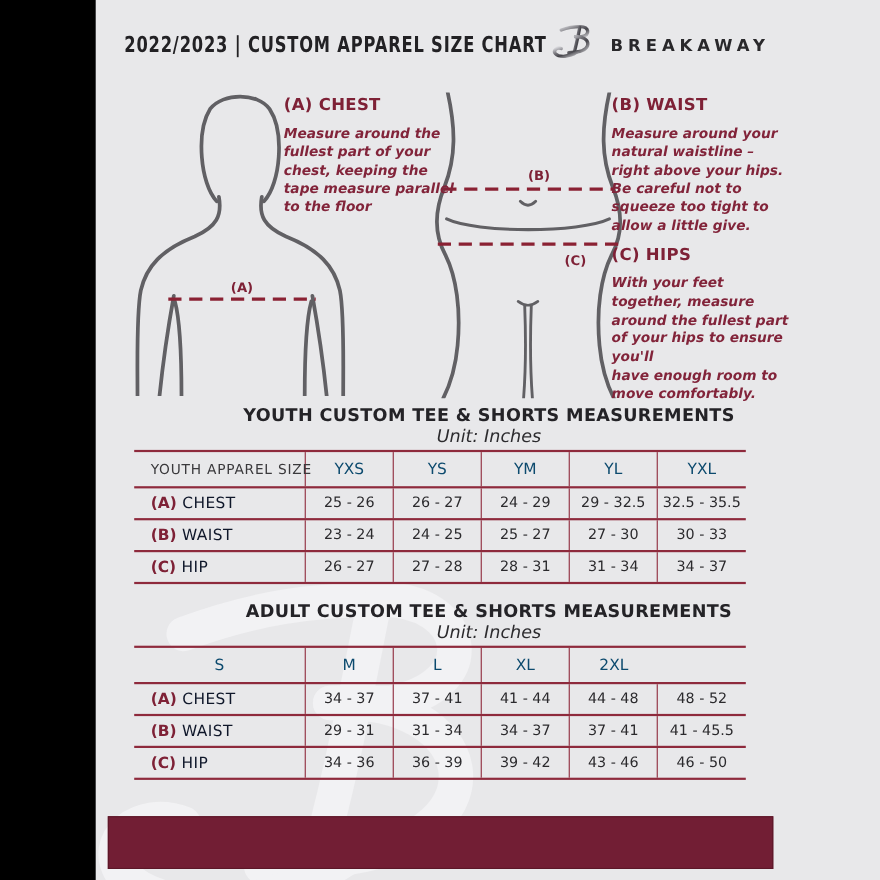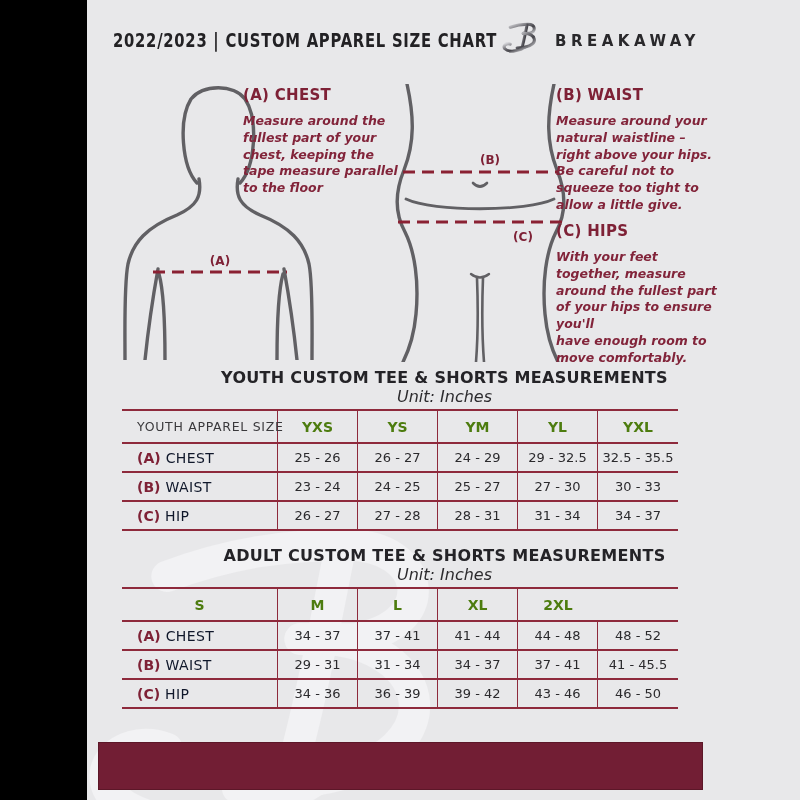--- a/index.html
+++ b/index.html
@@ -14,41 +14,41 @@
     color:#222124;white-space:nowrap;transform:scaleX(0.74);transform-origin:left center;
     letter-spacing:1px;}
   .logo-svg{position:absolute;left:414px;top:16px;}
   .brand{position:absolute;left:468px;top:32px;font-size:15px;font-weight:bold;
     color:#29282b;letter-spacing:4.5px;white-space:nowrap;}
 
   
   .guide-head{font-size:15px;font-weight:bold;color:#7e2136;letter-spacing:0.3px;white-space:nowrap;}
   .guide-body{margin-top:9px;font-size:12.5px;font-style:italic;color:#82243a;
     line-height:1.34;white-space:pre;font-weight:bold;}
-  .chest-block{position:absolute;left:156px;top:86px;}
+  .chest-block{position:absolute;left:171px;top:86px;}
   .waist-block{position:absolute;left:469px;top:86px;}
   .hips-block{position:absolute;left:469px;top:222px;}
 
   
   .section-title{position:absolute;width:100%;text-align:center;font-size:16px;
     font-weight:bold;color:#242327;letter-spacing:0.3px;}
   .section-unit{position:absolute;width:100%;text-align:center;font-size:16px;
     font-style:italic;color:#2c2b2e;}
 
   
   .size-table{position:absolute;left:35px;width:556px;border-top:2px solid #8e2a3c;}
   .t-row{display:grid;grid-template-columns:156px repeat(5,80px);
          border-bottom:2px solid #8e2a3c;}
   .t-row.head{height:31px;}
   .t-row.data{height:27px;}
   .cell{display:flex;align-items:center;justify-content:center;
         border-right:1.5px solid #8e2a3c;overflow:visible;text-align:right;}
   .cell.last{border-right:none;}
   .cell.label{justify-content:flex-start;padding-left:15px;}
-  .size-head{font-size:14px;font-weight:bold;color:#4d7c0f;}
+  .size-head{font-size:14px;font-weight:normal;color:#0c4a6e;}
   .col0-head{font-size:12.5px;color:#3a393c;letter-spacing:0.7px;white-space:nowrap;}
   .row-prefix{color:#7e2136;font-weight:bold;font-size:14px;margin-right:5px;}
   .row-label{color:#0f172a;font-size:14px;letter-spacing:0.4px;}
   .val{font-size:13px;color:#2b2a2d;white-space:nowrap;}
 
   
   .footer-bar{position:absolute;left:11px;top:742px;width:605px;height:48px;
     background:#721e34;border:1px solid #5c1728;box-sizing:border-box;z-index:2;}
 
   .watermark{position:absolute;left:-14px;top:474px;z-index:0;opacity:0.85;}

